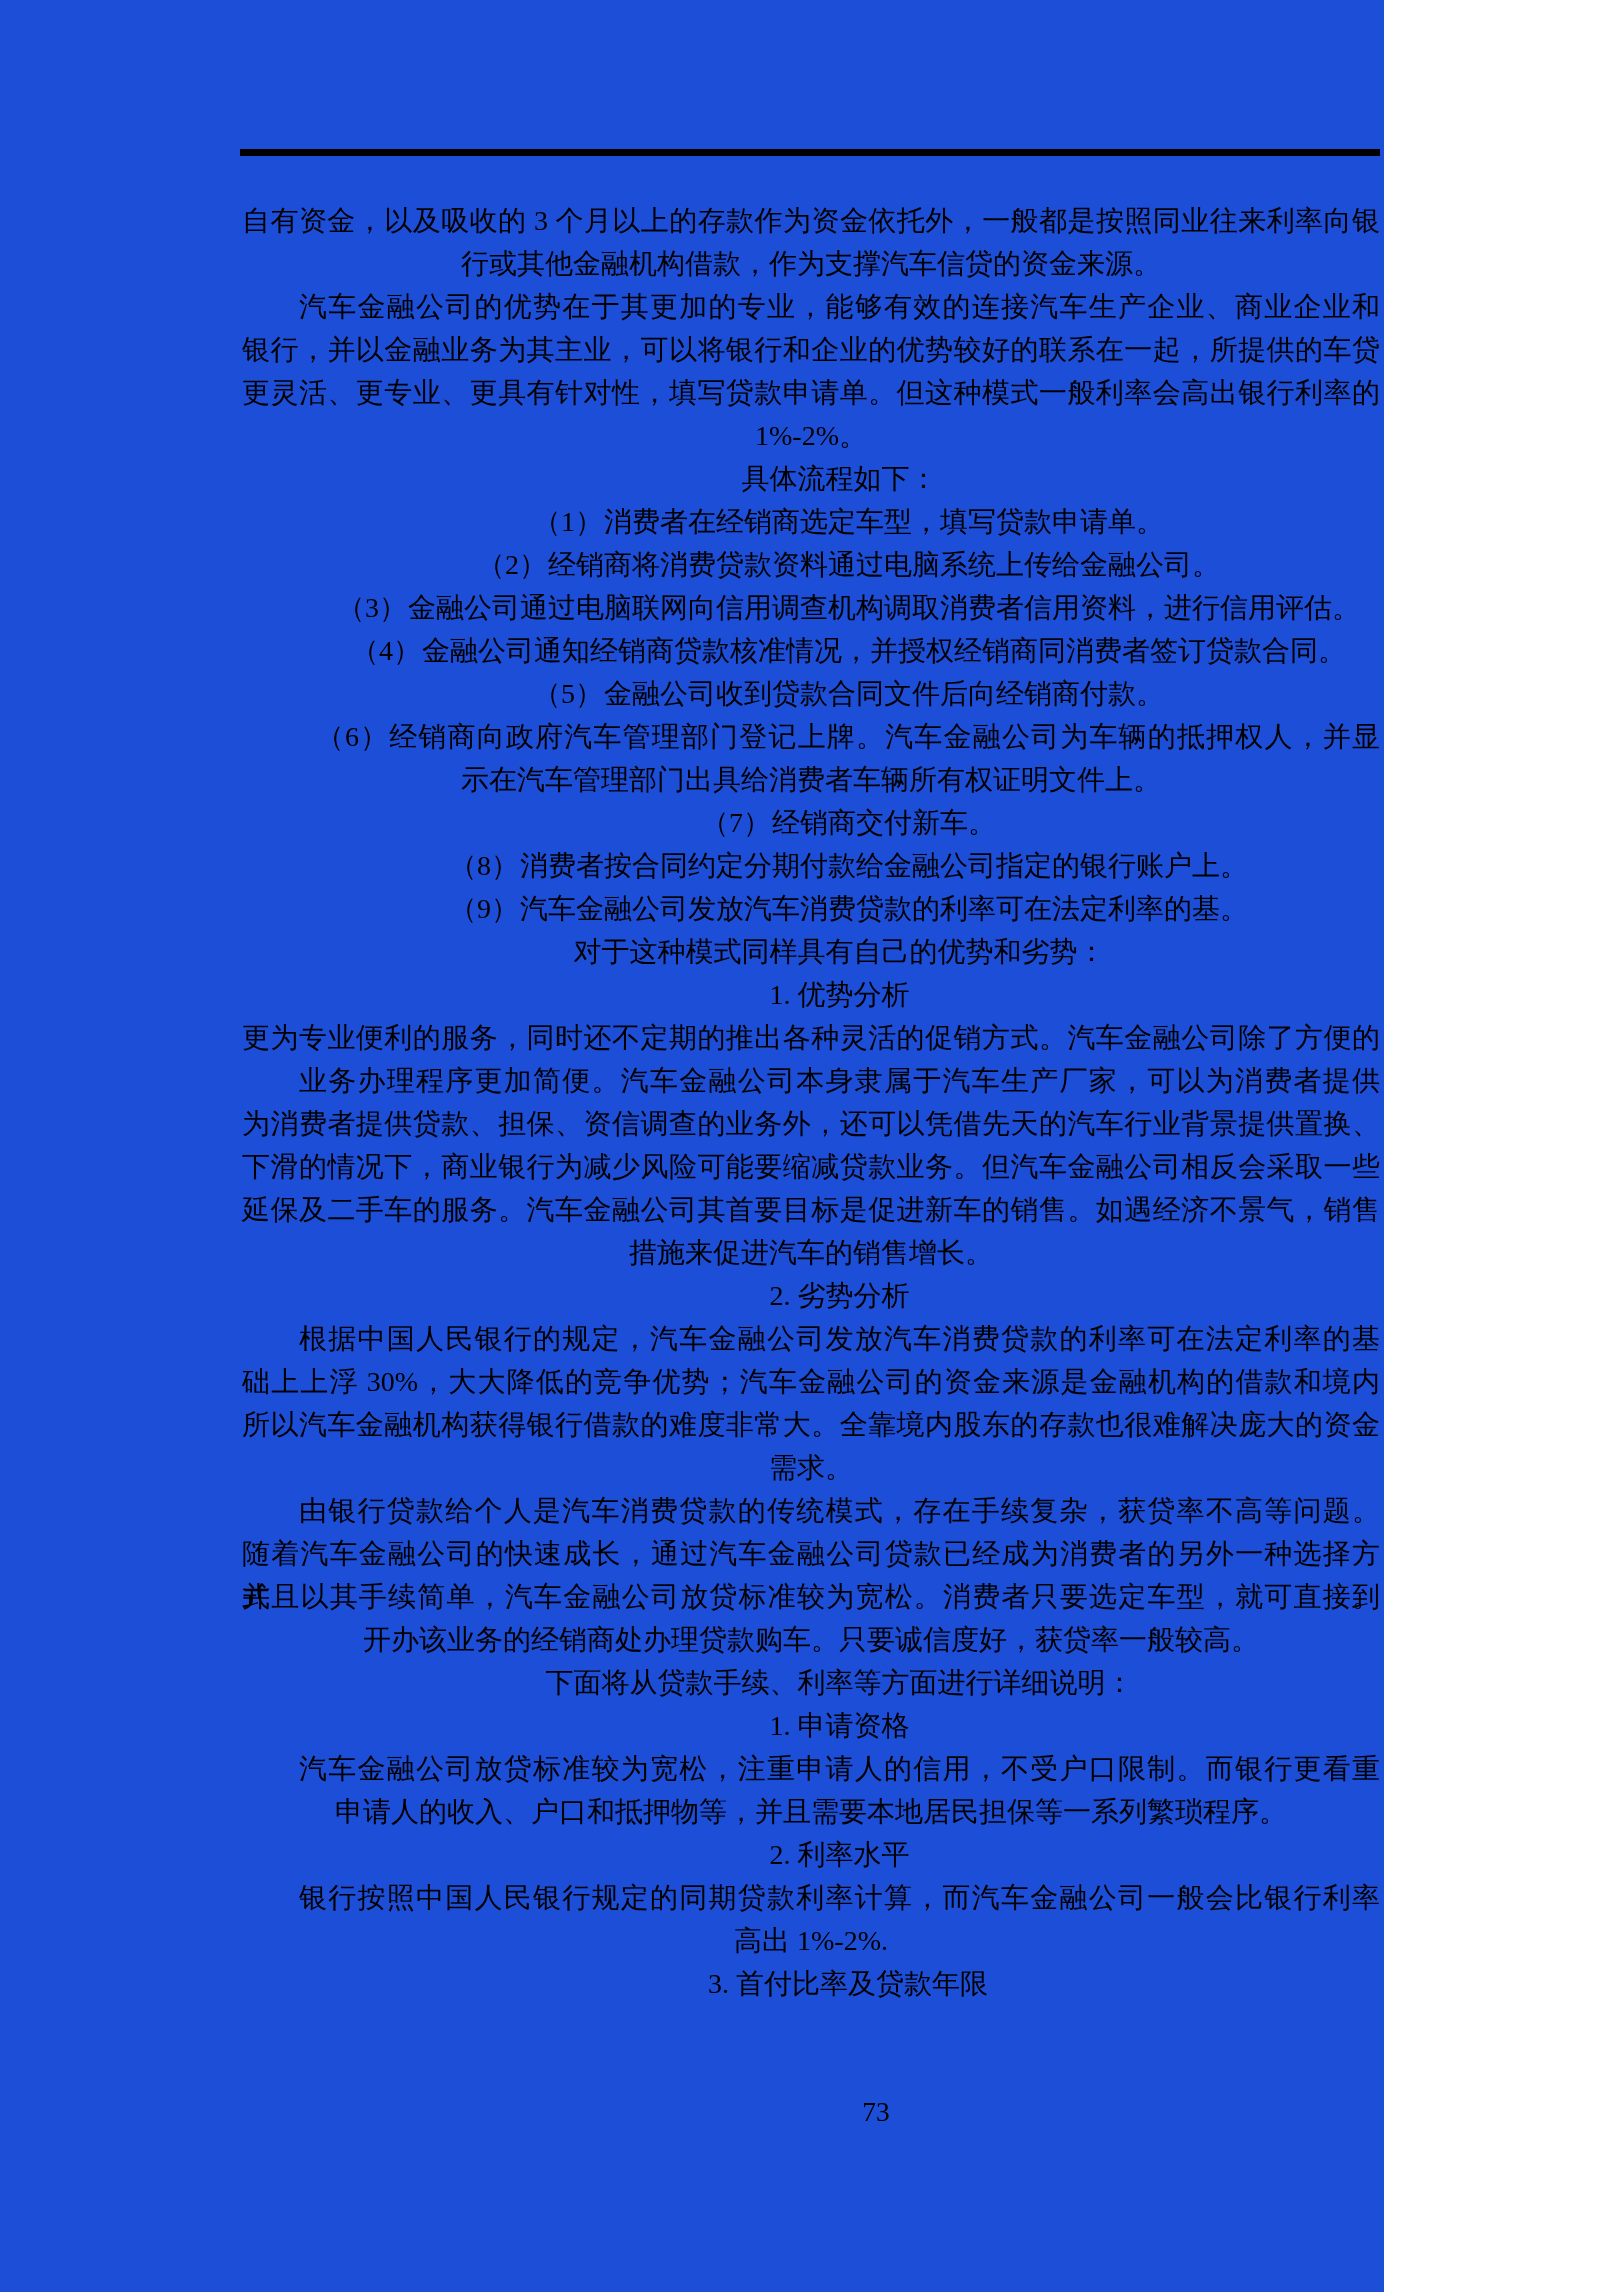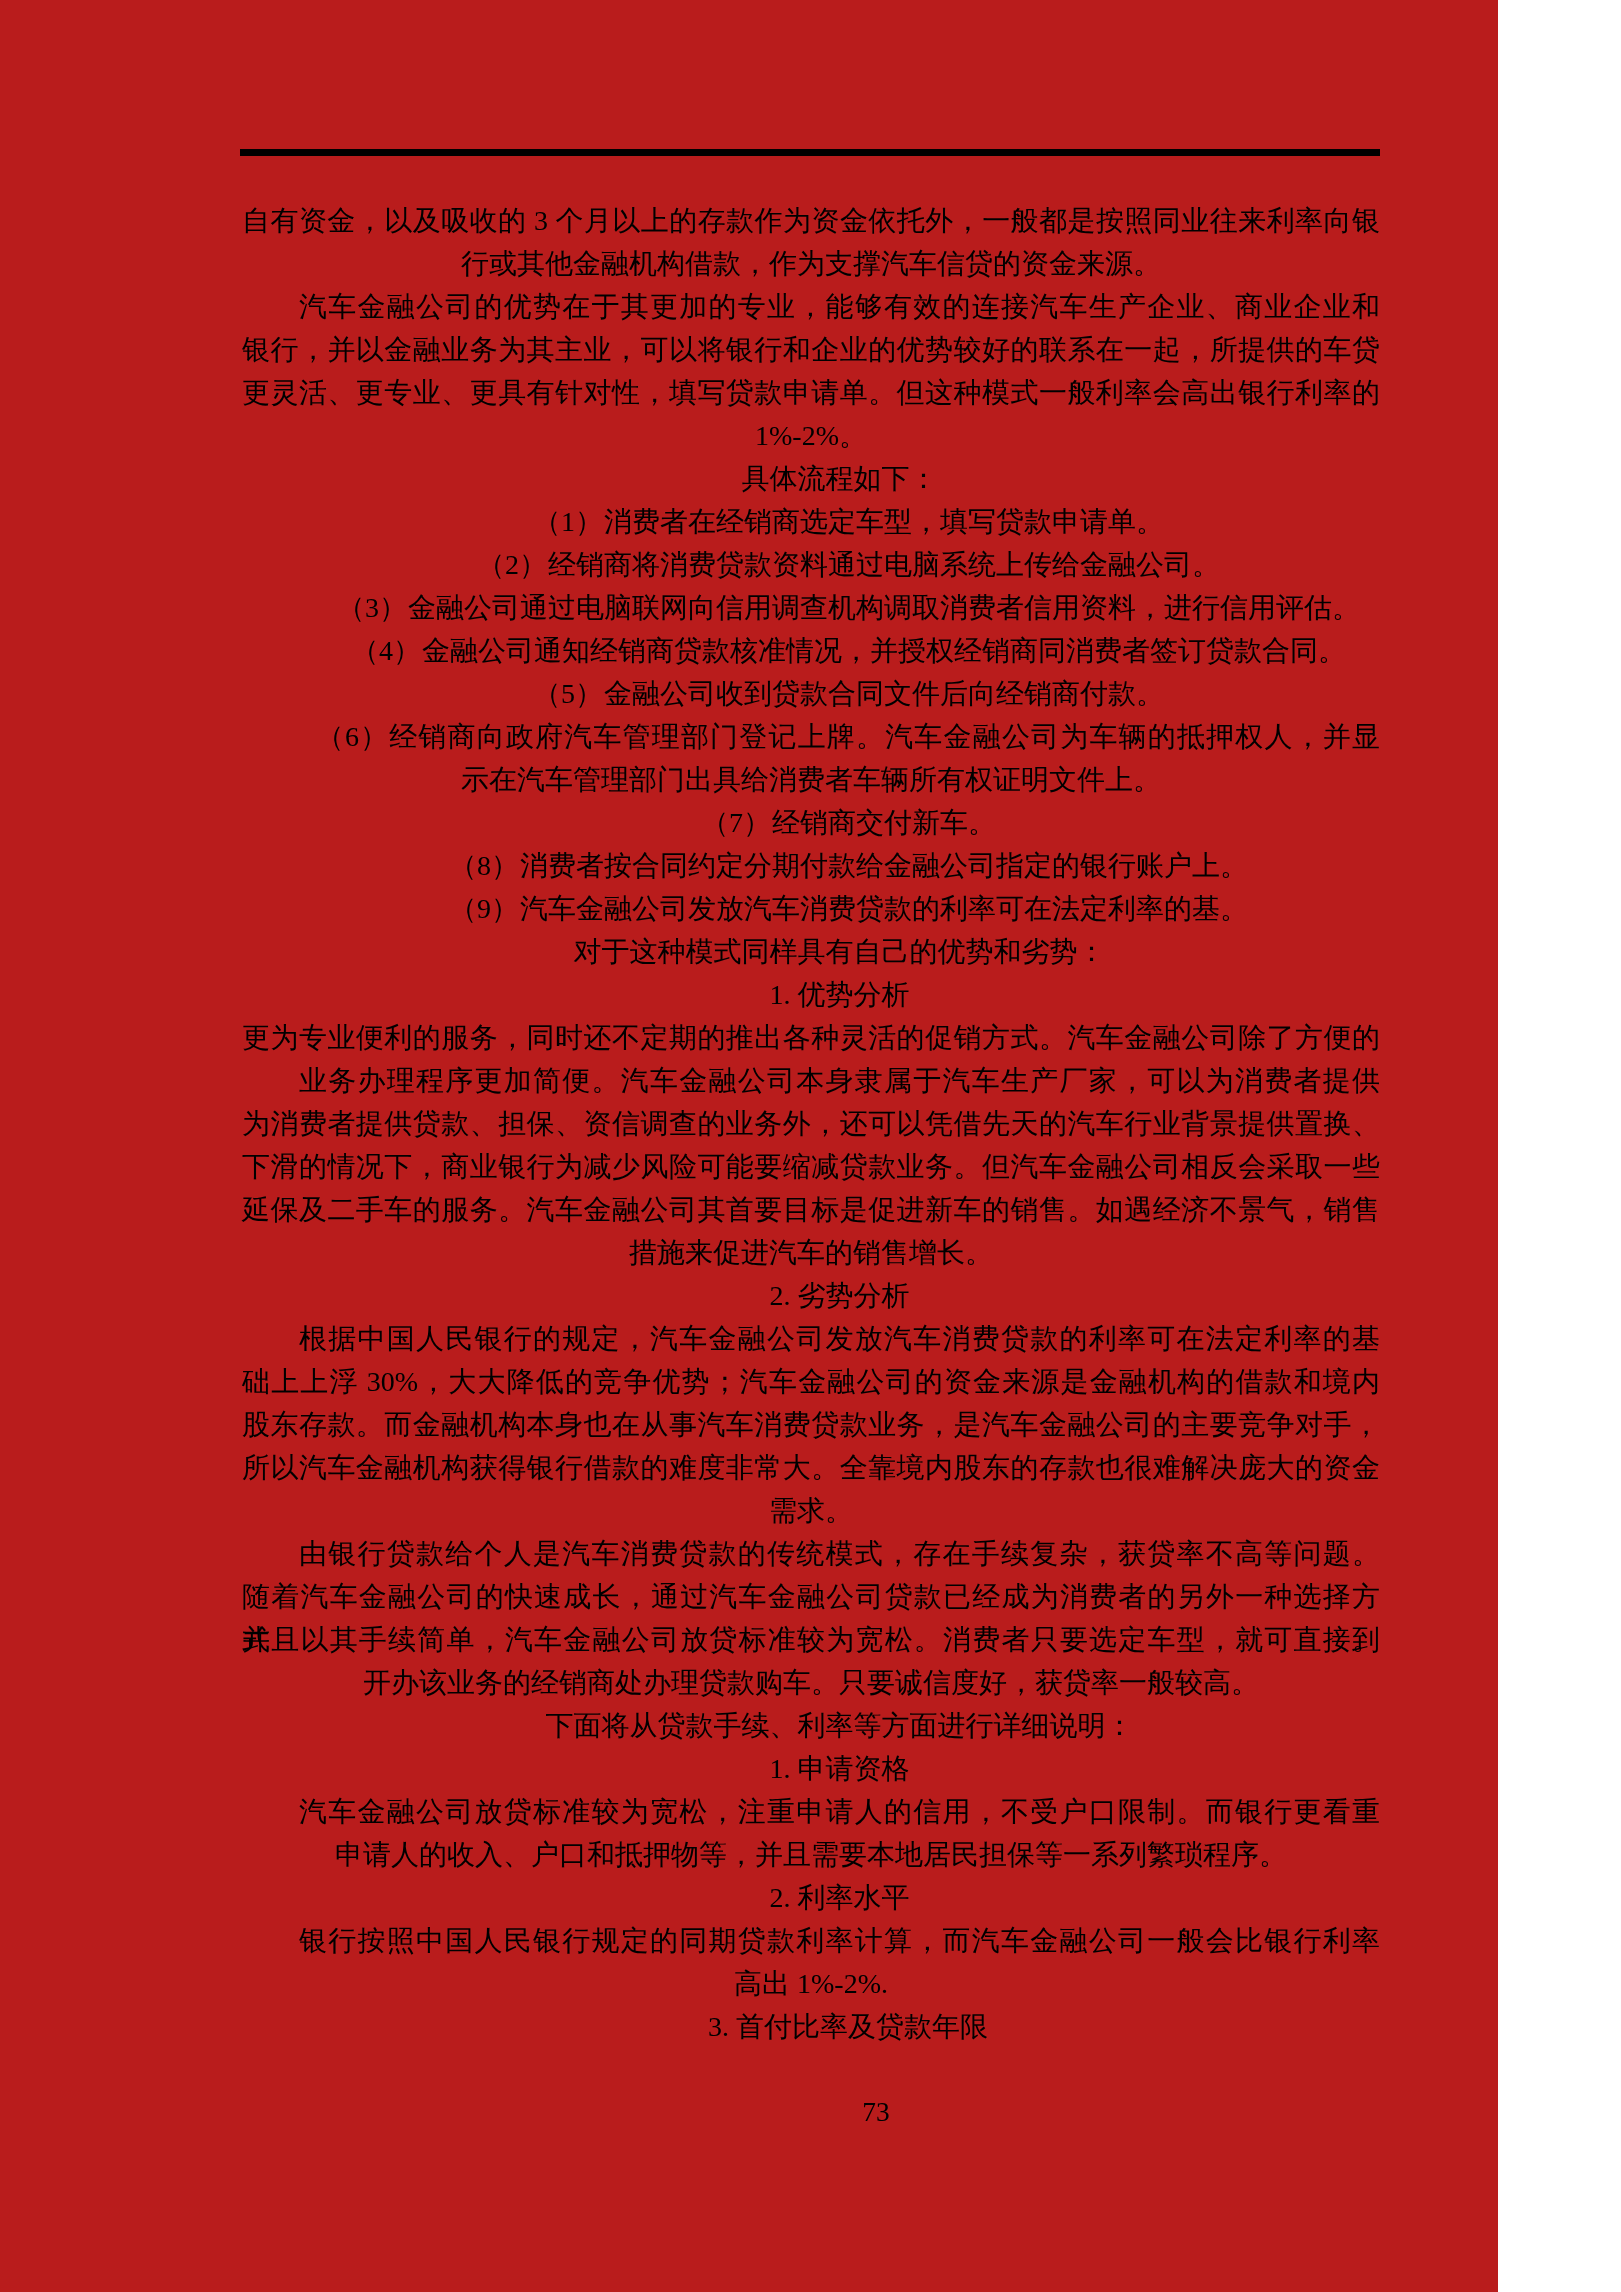--- a/index.html
+++ b/index.html
@@ -2,23 +2,23 @@
 <html><head>
 <meta charset="utf-8">
 <style>
   html, body {
     margin: 0;
     padding: 0;
     background: #ffffff;
   }
   .page {
     position: relative;
-    width: 1498px;
+    width: 1384px;
     height: 2293px;
-    background: #b91c1c;
+    background: #1d4ed8;
     color: #000000;
     font-family: "Liberation Serif", "DejaVu Serif", serif;
     overflow: hidden;
   }
   .header-rule {
     position: absolute;
     left: 240px;
     top: 149px;
     width: 1140px;
     height: 6.9px;
@@ -86,21 +86,20 @@
       <div class="line para">1. 优势分析</div>
       <div class="line none just">更为专业便利的服务，同时还不定期的推出各种灵活的促销方式。汽车金融公司除了方便的</div>
       <div class="line para just">业务办理程序更加简便。汽车金融公司本身隶属于汽车生产厂家，可以为消费者提供</div>
       <div class="line none just">为消费者提供贷款、担保、资信调查的业务外，还可以凭借先天的汽车行业背景提供置换、</div>
       <div class="line none just">下滑的情况下，商业银行为减少风险可能要缩减贷款业务。但汽车金融公司相反会采取一些</div>
       <div class="line none just">延保及二手车的服务。汽车金融公司其首要目标是促进新车的销售。如遇经济不景气，销售</div>
       <div class="line none">措施来促进汽车的销售增长。</div>
       <div class="line para">2. 劣势分析</div>
       <div class="line para just">根据中国人民银行的规定，汽车金融公司发放汽车消费贷款的利率可在法定利率的基</div>
       <div class="line none just">础上上浮 30%，大大降低的竞争优势；汽车金融公司的资金来源是金融机构的借款和境内</div>
-      <div class="line none just">股东存款。而金融机构本身也在从事汽车消费贷款业务，是汽车金融公司的主要竞争对手，</div>
       <div class="line none just">所以汽车金融机构获得银行借款的难度非常大。全靠境内股东的存款也很难解决庞大的资金</div>
       <div class="line none">需求。</div>
       <div class="line para just">由银行贷款给个人是汽车消费贷款的传统模式，存在手续复杂，获贷率不高等问题。</div>
       <div class="line none just">随着汽车金融公司的快速成长，通过汽车金融公司贷款已经成为消费者的另外一种选择方式。</div>
       <div class="line none just">并且以其手续简单，汽车金融公司放贷标准较为宽松。消费者只要选定车型，就可直接到</div>
       <div class="line none">开办该业务的经销商处办理贷款购车。只要诚信度好，获贷率一般较高。</div>
       <div class="line para">下面将从贷款手续、利率等方面进行详细说明：</div>
       <div class="line para">1. 申请资格</div>
       <div class="line para just">汽车金融公司放贷标准较为宽松，注重申请人的信用，不受户口限制。而银行更看重</div>
       <div class="line none">申请人的收入、户口和抵押物等，并且需要本地居民担保等一系列繁琐程序。</div>

